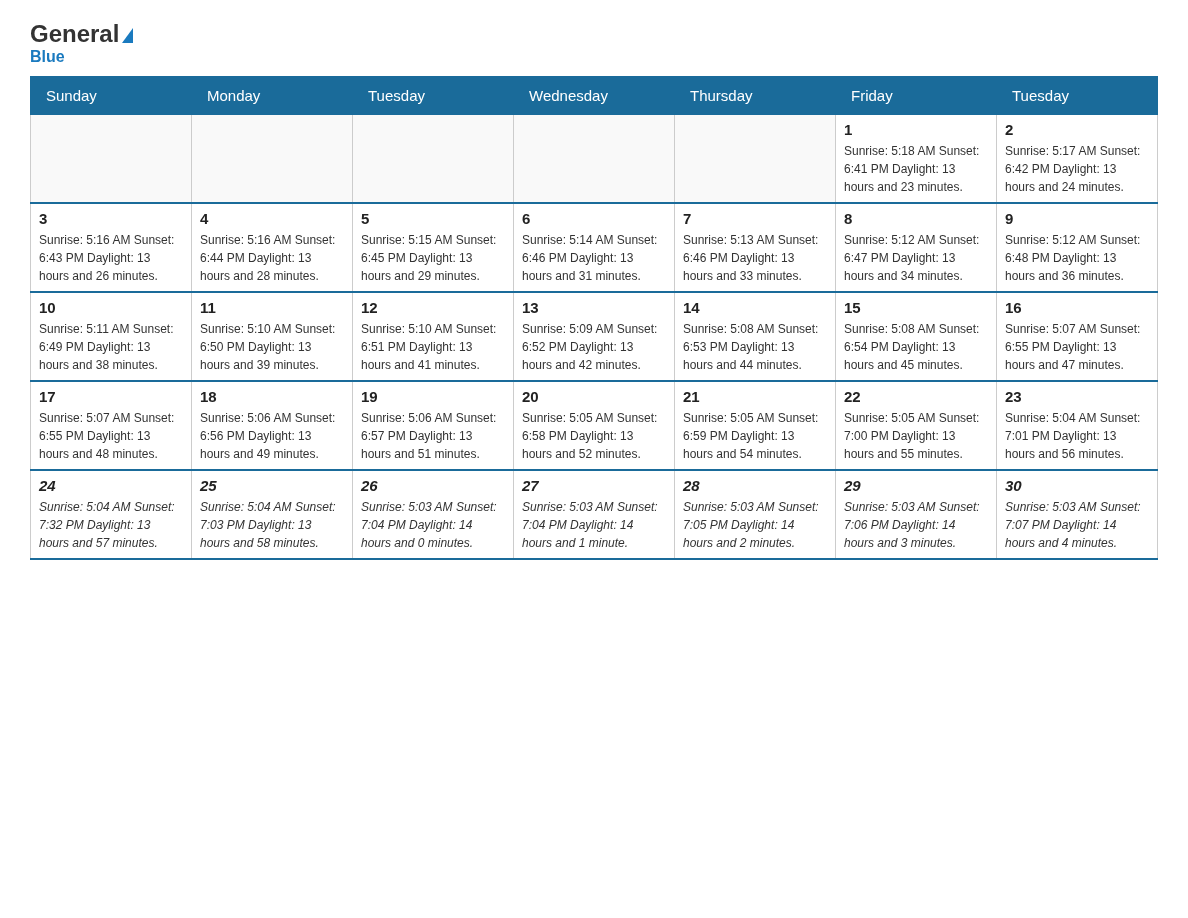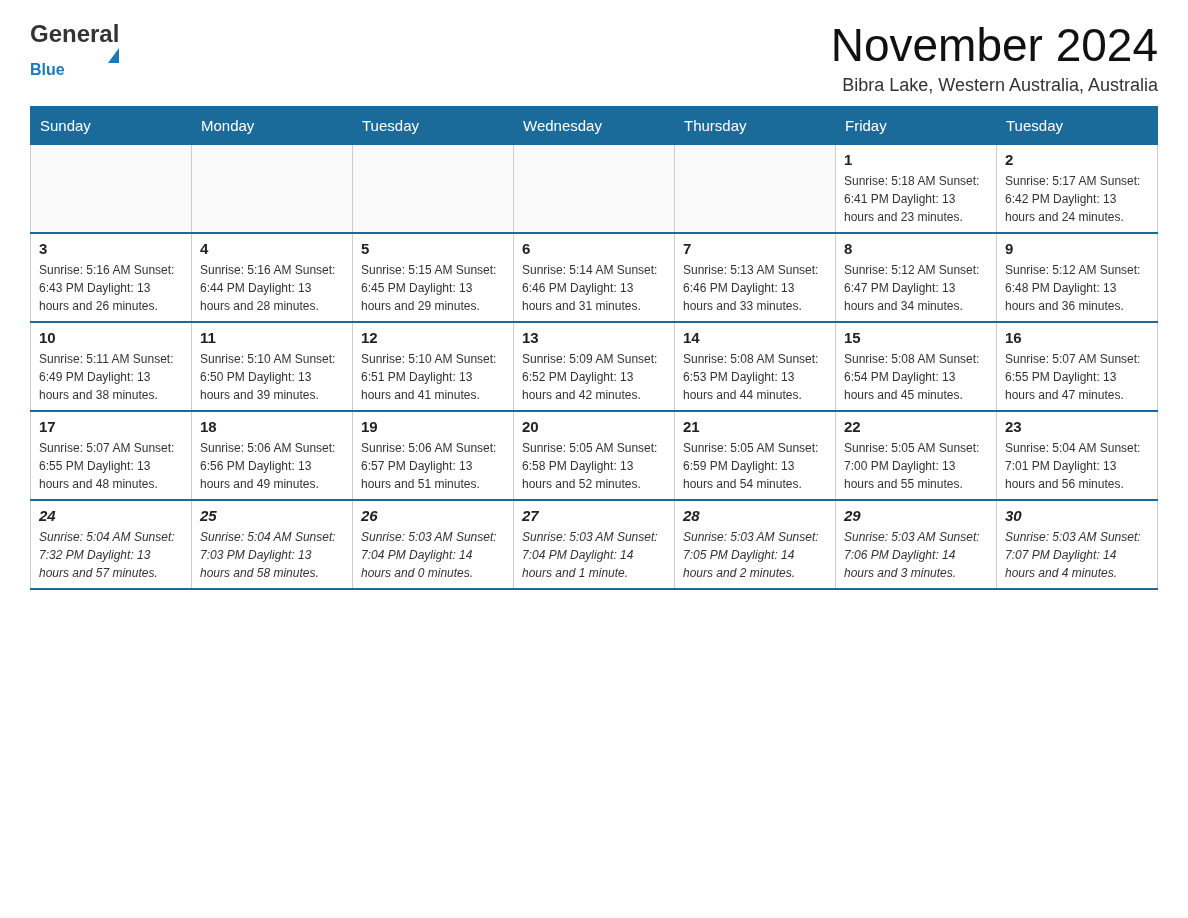--- a/index.html
+++ b/index.html
@@ -15,22 +15,21 @@
       align-items: flex-start;
       margin-bottom: 10px;
     }
     .logo-area {
       display: flex;
       flex-direction: column;
       align-items: flex-start;
     }
     .logo-line {
       display: flex;
-      align-items: flex-end;
-      flex-direction: column;
+      align-items: center;
     }
     .title-area {
       text-align: right;
     }
     .main-title {
       font-size: 46px;
       font-weight: normal;
       color: #111;
       line-height: 1.1;
     }
@@ -40,21 +39,21 @@
       margin-top: 4px;
     }
     .calendar {
       width: 100%;
       border-collapse: collapse;
       margin-top: 10px;
     }
     .calendar th {
       background-color: #1a6b9a;
       color: #fff;
-      padding: 10px 9px;
+      padding: 10px 15px;
       font-size: 15px;
       font-weight: normal;
       text-align: left;
       border: 1px solid #1a6b9a;
     }
     .calendar td {
       vertical-align: top;
       padding: 6px 8px;
       border: 1px solid #ccc;
       border-bottom: 2px solid #1a6b9a;
@@ -89,24 +88,20 @@
 <div class="header-area">
   <div class="logo-area">
     <div class="logo-line">
       <span style="font-size:24px;font-weight:bold;color:#333;">General</span>
       <span style="display:inline-block;width:0;height:0;border-left:11px solid transparent;border-bottom:15px solid #1a7abf;margin-left:3px;margin-bottom:-2px;"></span>
     </div>
     <div>
       <span style="font-size:16px;font-weight:bold;color:#1a7abf;">Blue</span>
     </div>
   </div>
-  <div class="title-area">
-    <div class="main-title">November 2024</div>
-    <div class="subtitle">Bibra Lake, Western Australia, Australia</div>
-  </div>
 </div>
 
 <table class="calendar">
   <thead>
     <tr>
     <th>Sunday</th>
         <th>Monday</th>
         <th>Tuesday</th>
         <th>Wednesday</th>
         <th>Thursday</th>

